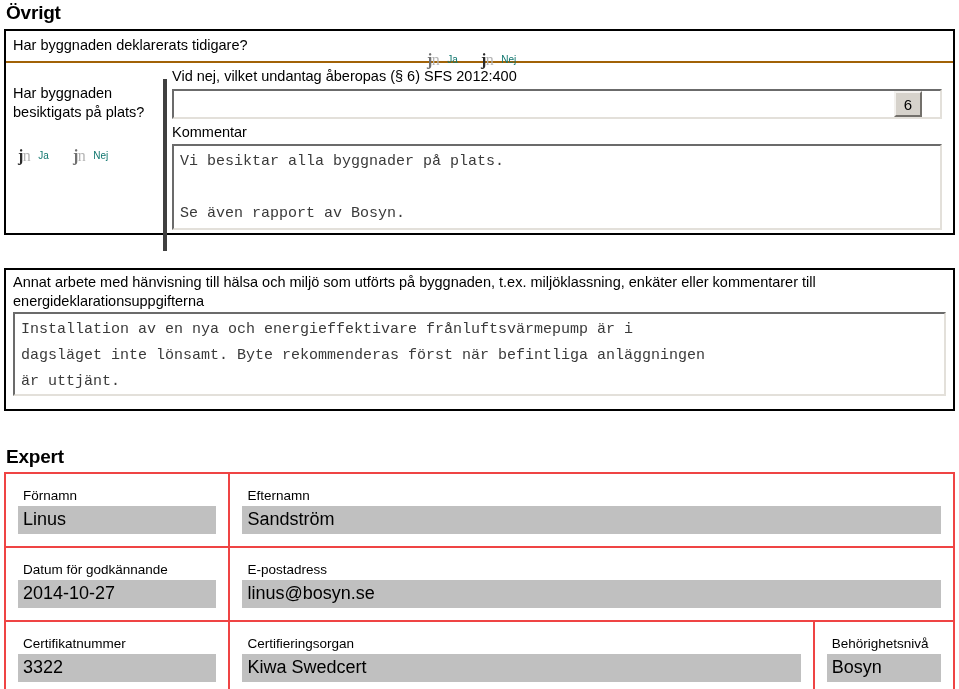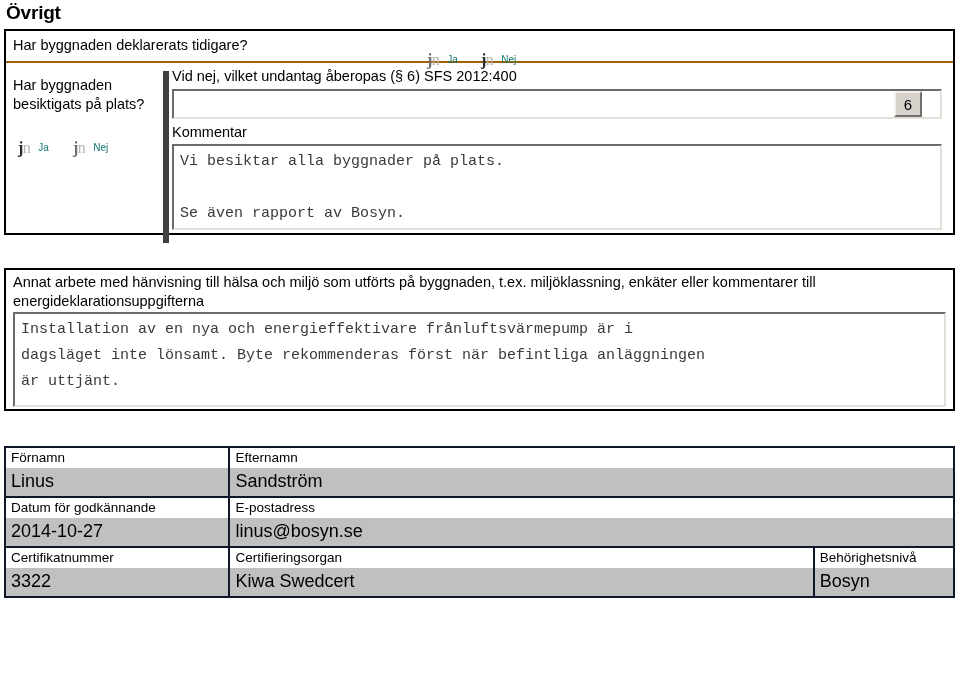--- a/index.html
+++ b/index.html
@@ -110,22 +110,22 @@
 
   
   .data-table {
     border-collapse: collapse;
     border: 2px solid #000;
     table-layout: fixed;
     width: 100%;
     background: #ffffff;
   }
   .data-table td {
-    border: 2px solid #0f172a;
-    padding: 0;
+    border: 2px solid #ef4444;
+    padding: 12px;
     vertical-align: top;
     background: #ffffff;
   }
   .cell-label {
     font-size: 13.5px;
     line-height: 18px;
     padding: 1px 4px 1px 5px;
     color: #000;
     background: #ffffff;
     white-space: nowrap;
@@ -160,21 +160,21 @@
         </div>
         <div class="radio-pair" style="margin-left:17px;">
           <span class="radio-glyph on"><span class="stem">j</span>n</span>
           <span class="radio-label">Nej</span>
         </div>
       </div>
     </div>
 
     <div style="position:relative; height:172px;">
 
-      <div style="position:absolute; left:0; top:8px; width:157px; height:172px; border-right:6px solid #404040;">
+      <div style="position:absolute; left:0; top:16px; width:157px; height:172px; border-right:4px solid #404040;">
         <div class="field-label wrap" style="position:absolute; left:7px; top:5px;">Har byggnaden</div>
         <div class="field-label wrap" style="position:absolute; left:7px; top:24px;">besiktigats på plats?</div>
 
         <div class="radio-group" style="position:absolute; left:12px; top:52px;">
           <div class="radio-pair">
             <span class="radio-glyph on"><span class="stem">j</span>n</span>
             <span class="radio-label">Ja</span>
           </div>
           <div class="radio-pair" style="margin-left:18px;">
             <span class="radio-glyph"><span class="stem">j</span>n</span>
@@ -203,29 +203,30 @@
       </div>
     </div>
   </div>
 </div>
 
 <div class="abs outer-box" style="left:4px; top:268px; width:951px; height:143px;">
 
   <div class="field-label" style="position:absolute; left:7px; top:3px; white-space:nowrap;">Annat arbete med hänvisning till hälsa och miljö som utförts på byggnaden, t.ex. miljöklassning, enkäter eller kommentarer till</div>
   <div class="field-label" style="position:absolute; left:7px; top:22px; white-space:nowrap;">energideklarationsuppgifterna</div>
 
-  <div class="sunken" style="position:absolute; left:7px; top:42px; width:933px; height:95px;">
+  <div class="sunken" style="position:absolute; left:7px; top:42px; width:933px; height:84px;">
     <div class="sunken-inner">Installation av en nya och energieffektivare frånluftsvärmepump är i
 dagsläget inte lönsamt. Byte rekommenderas först när befintliga anläggningen
 är uttjänt.</div>
   </div>
 </div>
 
 <div class="abs" style="left:4px; top:446px; width:951px;">
 
+  <div class="section-heading" style="margin:0 0 4px 2px;">Expert</div>
 
   <table class="data-table">
     <colgroup>
       <col style="width:224px;">
       <col style="width:583px;">
       <col style="width:140px;">
     </colgroup>
     <tbody>
       <tr>
         <td>

